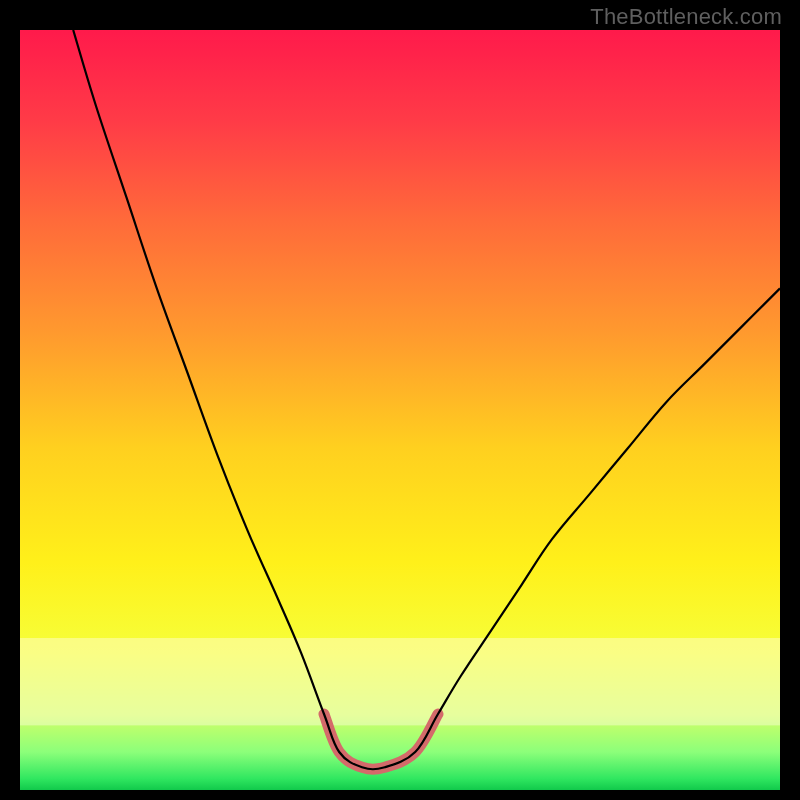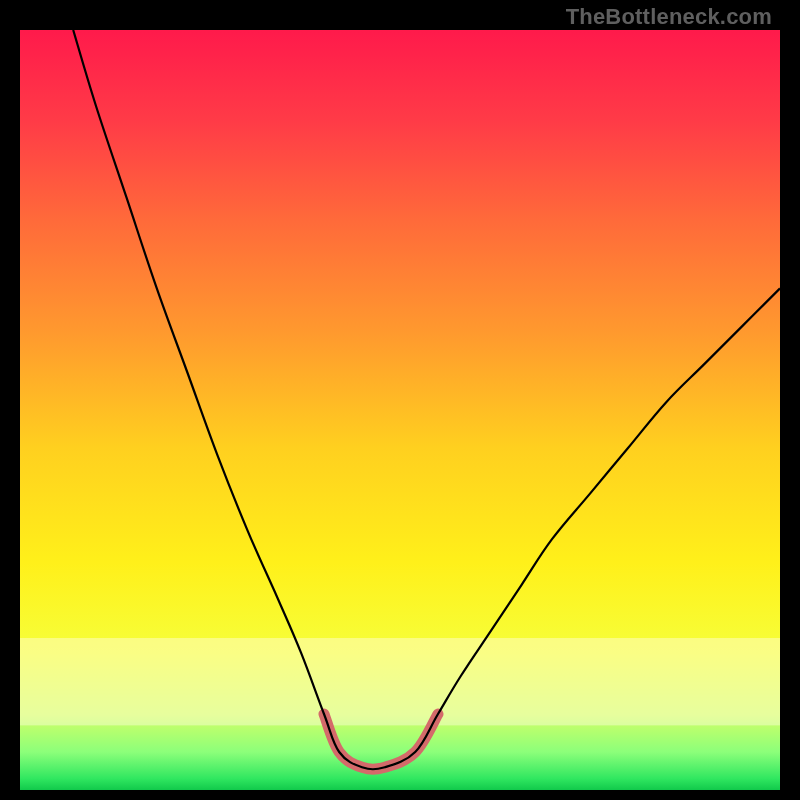--- a/index.html
+++ b/index.html
@@ -13,24 +13,24 @@
   }
   .frame {
     position: relative;
     width: 800px;
     height: 800px;
     background: #000;
   }
   .watermark {
     position: absolute;
     top: 4px;
-    right: 28px;
+    right: 18px;
     color: #5f5f5f;
     font-size: 22px;
-    font-weight: 700;
+    font-weight: 400;
     letter-spacing: 0.2px;
     z-index: 5;
   }
   .plot {
     position: absolute;
     left: 20px;
     top: 30px;
     width: 760px;
     height: 760px;
   }

